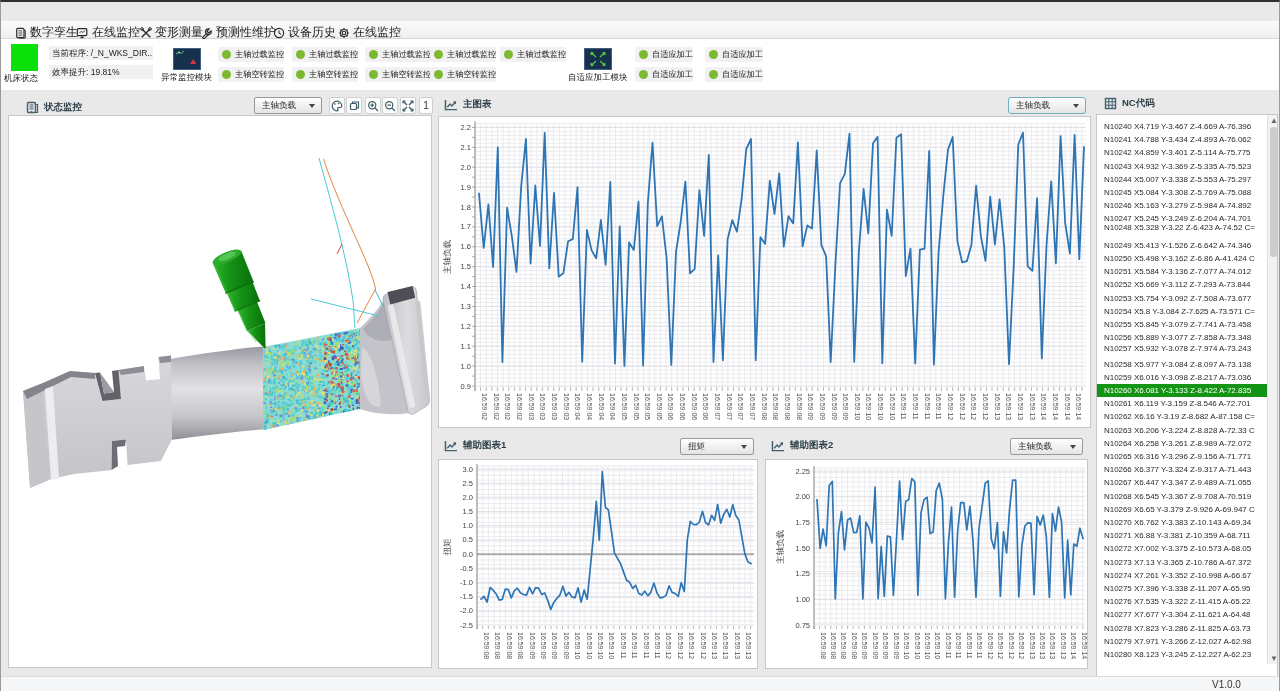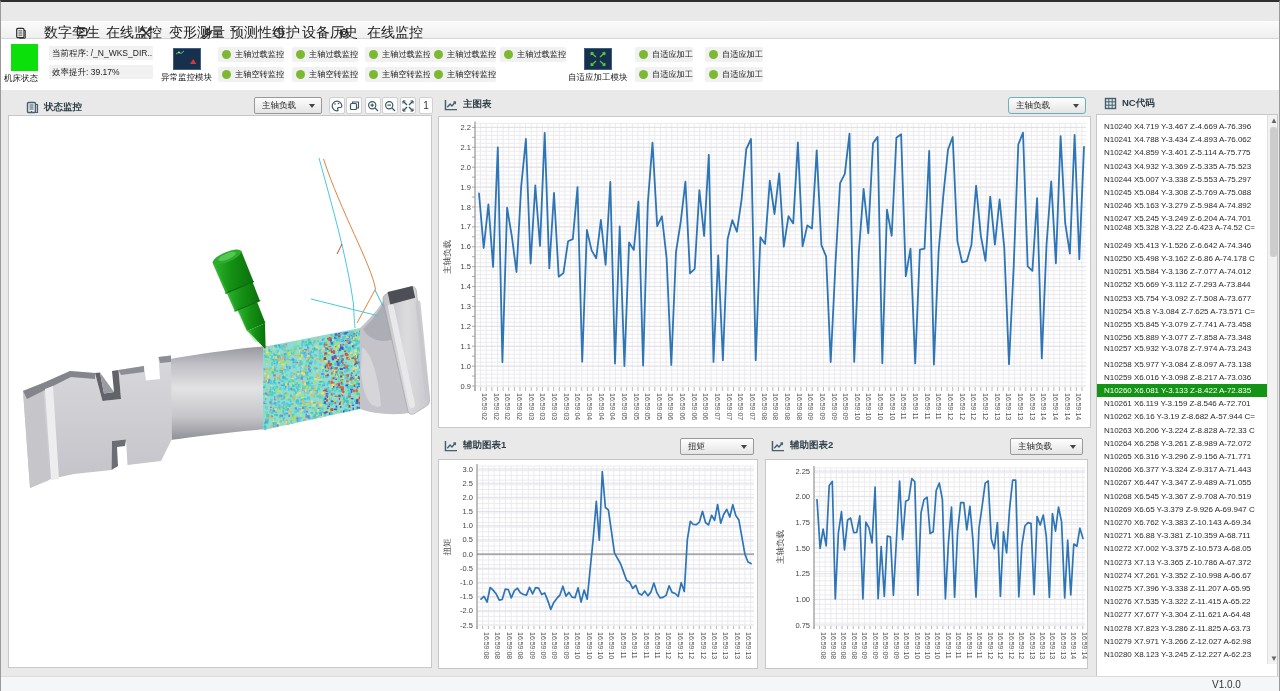--- a/index.html
+++ b/index.html
@@ -1,21 +1,21 @@
 <!DOCTYPE html>
 <html><head><meta charset="utf-8"><title>自适应系统-在线监控</title><style>
 * { margin:0; padding:0; box-sizing:border-box; }
 html,body { width:1280px; height:691px; overflow:hidden; font-family:"Liberation Sans",sans-serif; }
 #win { position:relative; width:1280px; height:691px; background:#e9e9e9; border-top:2px solid #2f2f2f; border-left:1px solid #9a9a9a; border-right:1px solid #9a9a9a; }
 #titlebar { position:absolute; left:0; top:0; width:1278px; height:19px; background:#ffffff; }
 #titlebar .ti { position:absolute; left:3px; top:3px; }
 #titlebar .tt { position:absolute; left:18px; top:4px; font-size:9px; color:#111; }
 .winbtn { position:absolute; top:0; height:19px; width:30px; text-align:center; color:#333; font-size:12px; line-height:17px; }
 #toolbar { position:absolute; left:0; top:19px; width:1278px; height:18px; background:linear-gradient(#fbfbfb,#efefef); border-bottom:1px solid #d6d6d6; }
-.tbi { position:absolute; top:3px; display:flex; align-items:center; gap:17px; font-size:14px; color:#1c1c1c;justify-content:center; }
+.tbi { position:absolute; top:3px; display:flex; align-items:center; gap:3px; font-size:12px; color:#1c1c1c;justify-content:center; }
 #statusrow { position:absolute; left:0; top:37px; width:1278px; height:51px; background:#ffffff; }
 #gsq { position:absolute; left:10px; top:5px; width:27px; height:27px; background:#0be00b; }
 .slab { position:absolute; font-size:8.5px; color:#222; }
 .infobox { position:absolute; left:48px; width:104px; height:14px; background:#f1f1f1; font-size:8.5px; color:#222; line-height:14px; padding-left:3px; white-space:nowrap; overflow:hidden; }
 .modicon { position:absolute; }
 .badge { position:absolute; height:15px; background:#f1f1f1; border-radius:2px; display:flex; align-items:center; }
 .badge .dot { width:9px; height:9px; border-radius:50%; background:#7db832; margin-left:4px; flex-shrink:0; }
 .badge .bt { font-size:8.2px; color:#222; margin-left:4px; white-space:nowrap; }
 .phead { position:absolute; display:flex; align-items:center; gap:5px; font-size:9.5px; color:#2d3e48; font-weight:bold; }
 .pbody { position:absolute; background:#ffffff; border:1px solid #c7c7cb; }
@@ -80,21 +80,21 @@
           <path d="M7 1.2 V3 M7 11 v1.8 M1.2 7 H3 M11 7 h1.8 M2.9 2.9 L4.2 4.2 M9.8 9.8 l1.3 1.3 M11.1 2.9 L9.8 4.2 M4.2 9.8 l-1.3 1.3" stroke="#2b2b2b" stroke-width="1.4"></path>
           <circle cx="7" cy="7" r="4.1" fill="none" stroke="#2b2b2b" stroke-width="1.3"></circle>
         </svg>
         <span>在线监控</span>
       </div>
     </div>
     <div id="statusrow">
       <div id="gsq"></div>
       <div class="slab" style="left:3px;top:34px">机床状态</div>
       <div class="infobox" style="top:7px">当前程序: /_N_WKS_DIR...</div>
-      <div class="infobox" style="top:26px">效率提升: 39.17%</div>
+      <div class="infobox" style="top:26px">效率提升: 19.81%</div>
       <div class="modicon" style="left:172px;top:9px"><svg width="28" height="22" viewBox="0 0 28 22">
           <rect x="0.5" y="0.5" width="27" height="21" fill="#17304e" stroke="#3f5f82"></rect>
           <path d="M3 6 l3-2 2 1.5 3-2.5" fill="none" stroke="#49c9a0" stroke-width="1"></path>
           <path d="M17 16 l3.2-5 3.2 5 Z" fill="#d03a3a"></path>
           <circle cx="6" cy="4.5" r="0.9" fill="#e8d44a"></circle>
         </svg></div>
       <div class="slab" style="left:160px;top:33px">异常监控模块</div>
       <div class="badge" style="left:217px;top:8px;width:66px">
         <span class="dot"></span>
         <span class="bt">主轴过载监控</span>
@@ -2594,33 +2594,33 @@
       <div class="ncrow" style="top:5.0px">N10240 X4.719 Y-3.467 Z-4.669 A-76.396</div>
       <div class="ncrow" style="top:18.2px">N10241 X4.788 Y-3.434 Z-4.893 A-76.062</div>
       <div class="ncrow" style="top:31.4px">N10242 X4.859 Y-3.401 Z-5.114 A-75.775</div>
       <div class="ncrow" style="top:44.6px">N10243 X4.932 Y-3.369 Z-5.335 A-75.523</div>
       <div class="ncrow" style="top:57.8px">N10244 X5.007 Y-3.338 Z-5.553 A-75.297</div>
       <div class="ncrow" style="top:71.0px">N10245 X5.084 Y-3.308 Z-5.769 A-75.088</div>
       <div class="ncrow" style="top:84.2px">N10246 X5.163 Y-3.279 Z-5.984 A-74.892</div>
       <div class="ncrow" style="top:97.4px">N10247 X5.245 Y-3.249 Z-6.204 A-74.701</div>
       <div class="ncrow" style="top:106px">N10248 X5.328 Y-3.22 Z-6.423 A-74.52 C=</div>
       <div class="ncrow" style="top:123.8px">N10249 X5.413 Y-1.526 Z-6.642 A-74.346</div>
-      <div class="ncrow" style="top:137.0px">N10250 X5.498 Y-3.162 Z-6.86 A-74.178 C</div>
+      <div class="ncrow" style="top:137.0px">N10250 X5.498 Y-3.162 Z-6.86 A-41.424 C</div>
       <div class="ncrow" style="top:150.2px">N10251 X5.584 Y-3.136 Z-7.077 A-74.012</div>
       <div class="ncrow" style="top:163.4px">N10252 X5.669 Y-3.112 Z-7.293 A-73.844</div>
       <div class="ncrow" style="top:176.6px">N10253 X5.754 Y-3.092 Z-7.508 A-73.677</div>
       <div class="ncrow" style="top:190px">N10254 X5.8 Y-3.084 Z-7.625 A-73.571 C=</div>
       <div class="ncrow" style="top:203.0px">N10255 X5.845 Y-3.079 Z-7.741 A-73.458</div>
       <div class="ncrow" style="top:216.2px">N10256 X5.889 Y-3.077 Z-7.858 A-73.348</div>
       <div class="ncrow" style="top:227px">N10257 X5.932 Y-3.078 Z-7.974 A-73.243</div>
       <div class="ncrow" style="top:242.6px">N10258 X5.977 Y-3.084 Z-8.097 A-73.138</div>
       <div class="ncrow" style="top:255.8px">N10259 X6.016 Y-3.098 Z-8.217 A-73.036</div>
       <div class="ncrow hl" style="top:269.0px">N10260 X6.081 Y-3.133 Z-8.422 A-72.835</div>
       <div class="ncrow" style="top:282.2px">N10261 X6.119 Y-3.159 Z-8.546 A-72.701</div>
-      <div class="ncrow" style="top:295.4px">N10262 X6.16 Y-3.19 Z-8.682 A-57.944 C=</div>
+      <div class="ncrow" style="top:295.4px">N10262 X6.16 Y-3.19 Z-8.682 A-87.158 C=</div>
       <div class="ncrow" style="top:308.6px">N10263 X6.206 Y-3.224 Z-8.828 A-72.33 C</div>
       <div class="ncrow" style="top:321.8px">N10264 X6.258 Y-3.261 Z-8.989 A-72.072</div>
       <div class="ncrow" style="top:335.0px">N10265 X6.316 Y-3.296 Z-9.156 A-71.771</div>
       <div class="ncrow" style="top:348.2px">N10266 X6.377 Y-3.324 Z-9.317 A-71.443</div>
       <div class="ncrow" style="top:361.4px">N10267 X6.447 Y-3.347 Z-9.489 A-71.055</div>
       <div class="ncrow" style="top:374.6px">N10268 X6.545 Y-3.367 Z-9.708 A-70.519</div>
       <div class="ncrow" style="top:387.8px">N10269 X6.65 Y-3.379 Z-9.926 A-69.947 C</div>
       <div class="ncrow" style="top:401.0px">N10270 X6.762 Y-3.383 Z-10.143 A-69.34</div>
       <div class="ncrow" style="top:414.2px">N10271 X6.88 Y-3.381 Z-10.359 A-68.711</div>
       <div class="ncrow" style="top:427.4px">N10272 X7.002 Y-3.375 Z-10.573 A-68.05</div>

